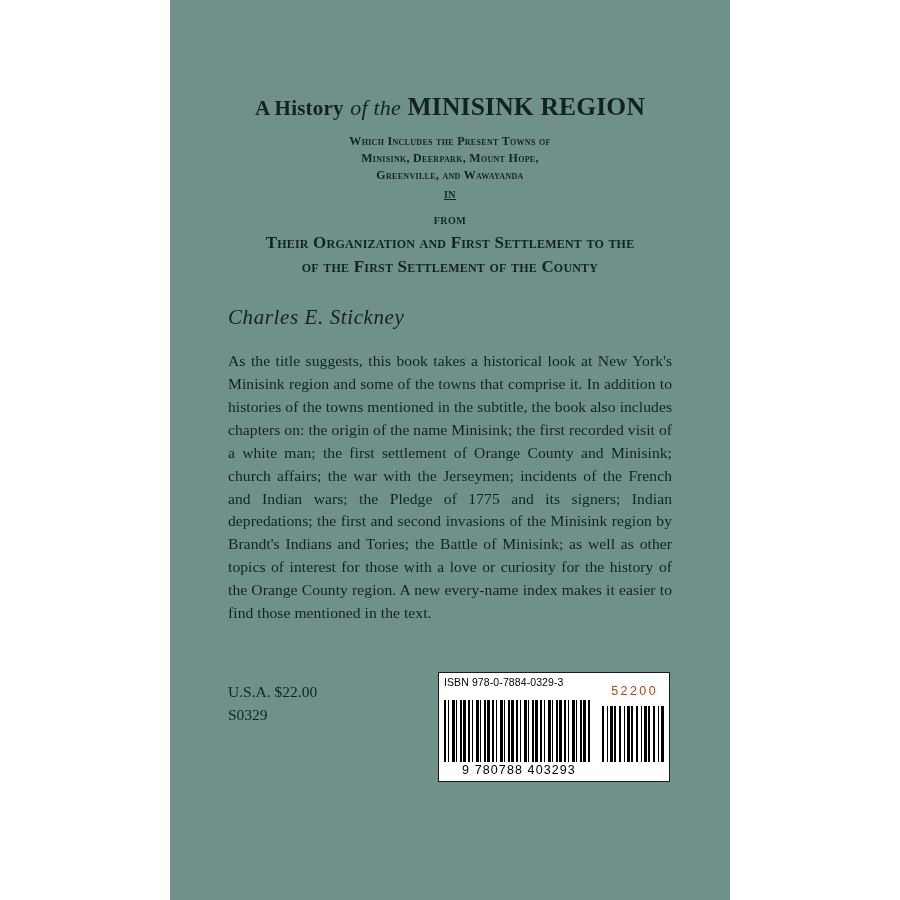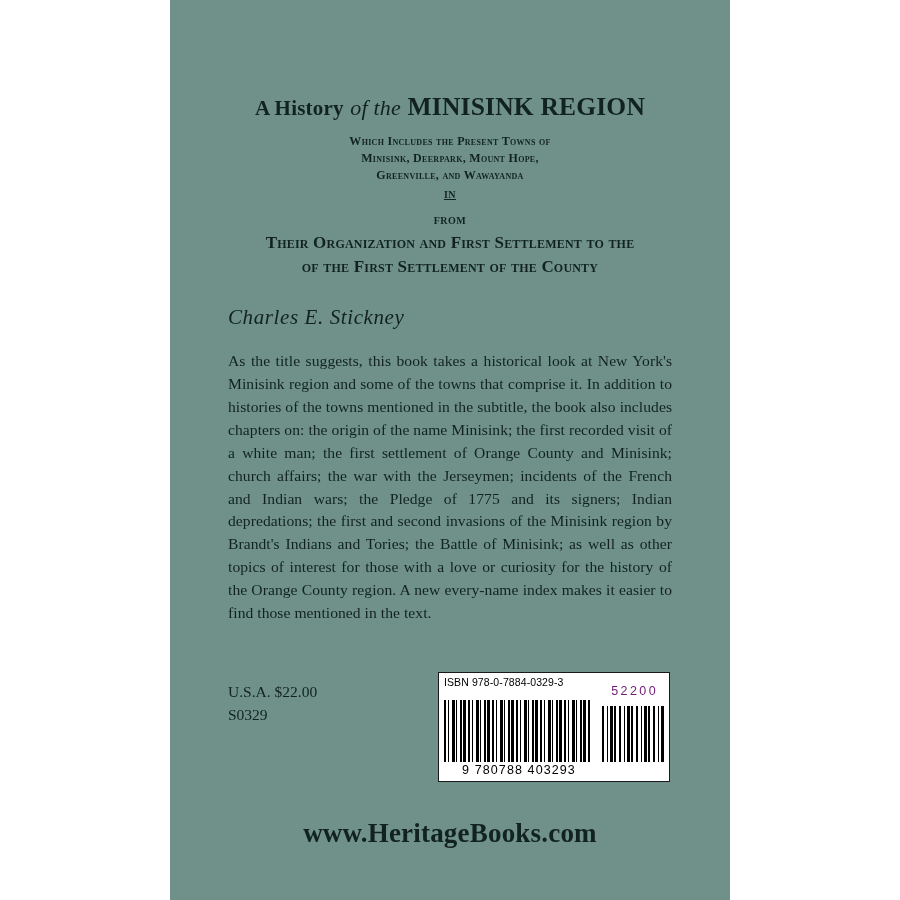--- a/index.html
+++ b/index.html
@@ -133,21 +133,21 @@
   .isbn-text {
     font-family: "Liberation Sans", sans-serif;
     font-size: 10.5px;
     color: #000;
     letter-spacing: 0.1px;
   }
   .addon-digits {
     font-family: "Liberation Sans", sans-serif;
     font-size: 12.5px;
     letter-spacing: 2.4px;
-    color: #701a75;
+    color: #c2410c;
     margin-right: 6px;
     margin-top: 8px;
   }
   .bars-row {
     display: flex;
     align-items: flex-end;
     margin-top: 2px;
   }
   .bars-main {
     height: 62px;
@@ -236,16 +236,15 @@
           <span class="addon-digits">52200</span>
         </div>
         <div class="bars-row">
           <div class="bars-main"></div>
           <div class="bars-addon"></div>
         </div>
         <div class="barcode-number">9 780788 403293</div>
       </div>
     </div>
 
-    <div class="website">www.HeritageBooks.com</div>
 
   </div>
 </div>
 
 </body></html>

